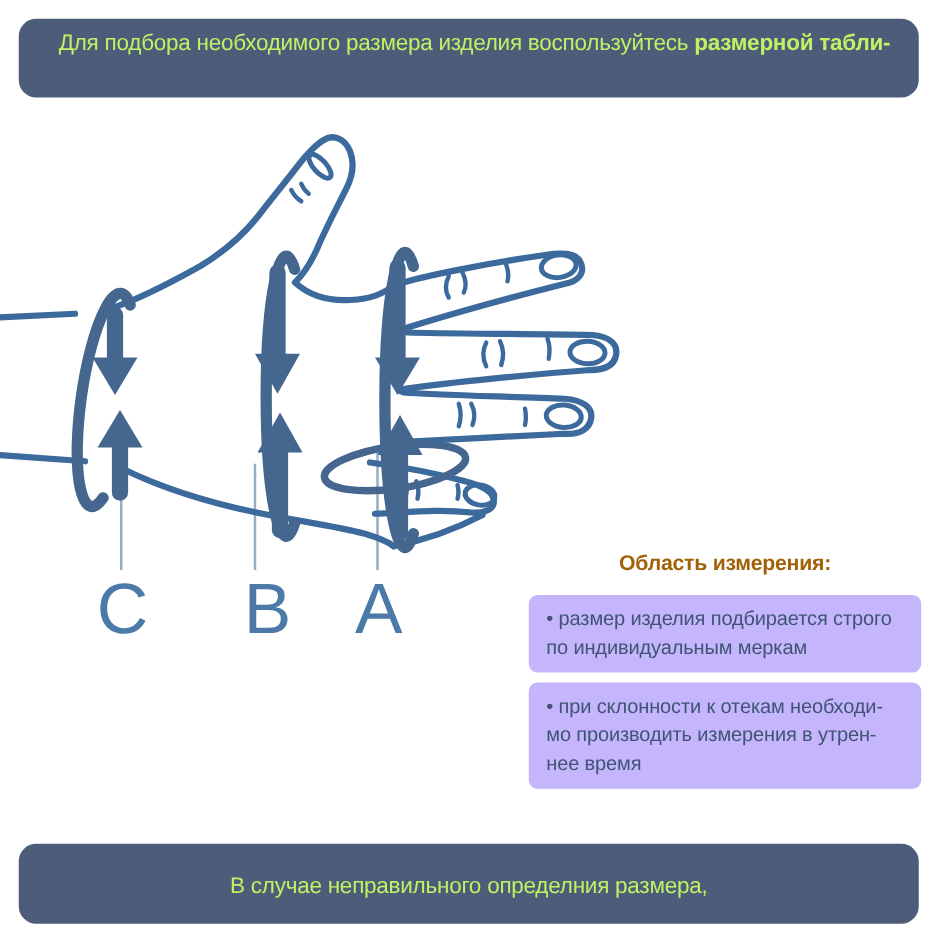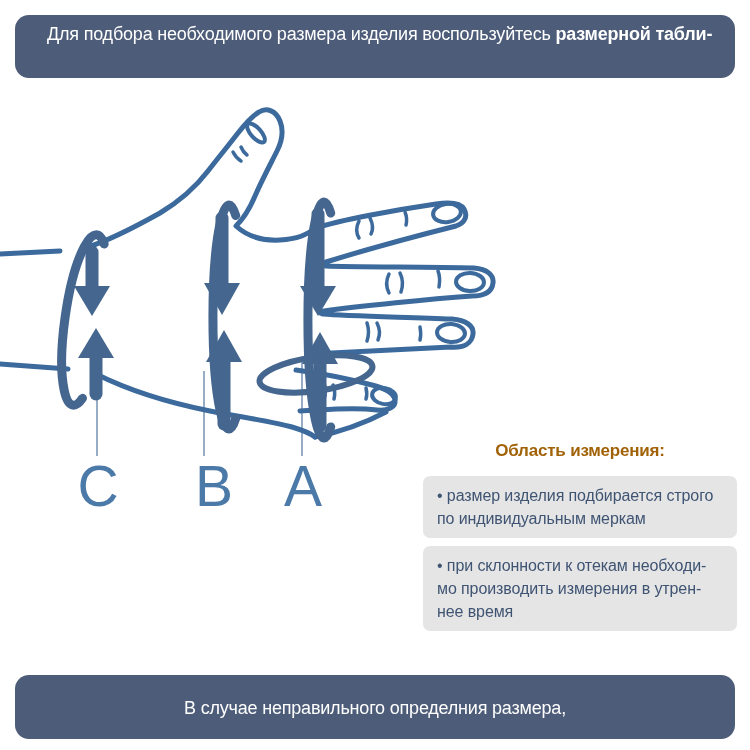--- a/index.html
+++ b/index.html
@@ -3,21 +3,21 @@
 <meta charset="utf-8">
 <style>
   html,body{margin:0;padding:0;background:#fff;}
   .stage{
     position:relative;width:750px;height:750px;background:#ffffff;overflow:hidden;
     font-family:"Liberation Sans","DejaVu Sans",sans-serif;
   }
   
   .banner{
     position:absolute;left:15px;width:720px;box-sizing:border-box;
-    background:#4d5c78;color:#ffffff;border-radius:14px;
+    background:#4d5c78;color:#bef264;border-radius:14px;
     font-size:18px;line-height:26px;letter-spacing:-0.2px;
   }
   .banner.top{top:15px;height:63px;padding:6px 14px 0 20px;text-align:left;}
   .banner.top .l1{text-indent:12px;white-space:nowrap;}
   .banner.top .l2{white-space:nowrap;}
   .banner.bottom{top:675px;height:64px;padding-top:20px;text-align:center;}
   .banner.bottom div{white-space:nowrap;}
   .banner b{font-weight:bold;}
   
   .hand-svg{position:absolute;left:0;top:95px;}
@@ -26,21 +26,21 @@
     font-size:57px;fill:#4b7aa9;
   }
   
   .info-title{
     position:absolute;left:423px;top:441px;width:314px;
     text-align:center;color:#a16207;font-size:17px;font-weight:bold;
     letter-spacing:-0.2px;
   }
   .note{
     position:absolute;left:423px;width:314px;box-sizing:border-box;
-    background:#e5e5e5;border-radius:7px;color:#3f5473;
+    background:#c4b5fd;border-radius:7px;color:#3f5473;
     font-size:16px;line-height:23px;padding:8px 14px;
     white-space:pre-line;letter-spacing:-0.1px;
   }
   .note.n1{top:476px;min-height:61px;}
   .note.n2{top:546px;min-height:81px;}
 </style>
 </head>
 <body>
 
 <div class="stage">

